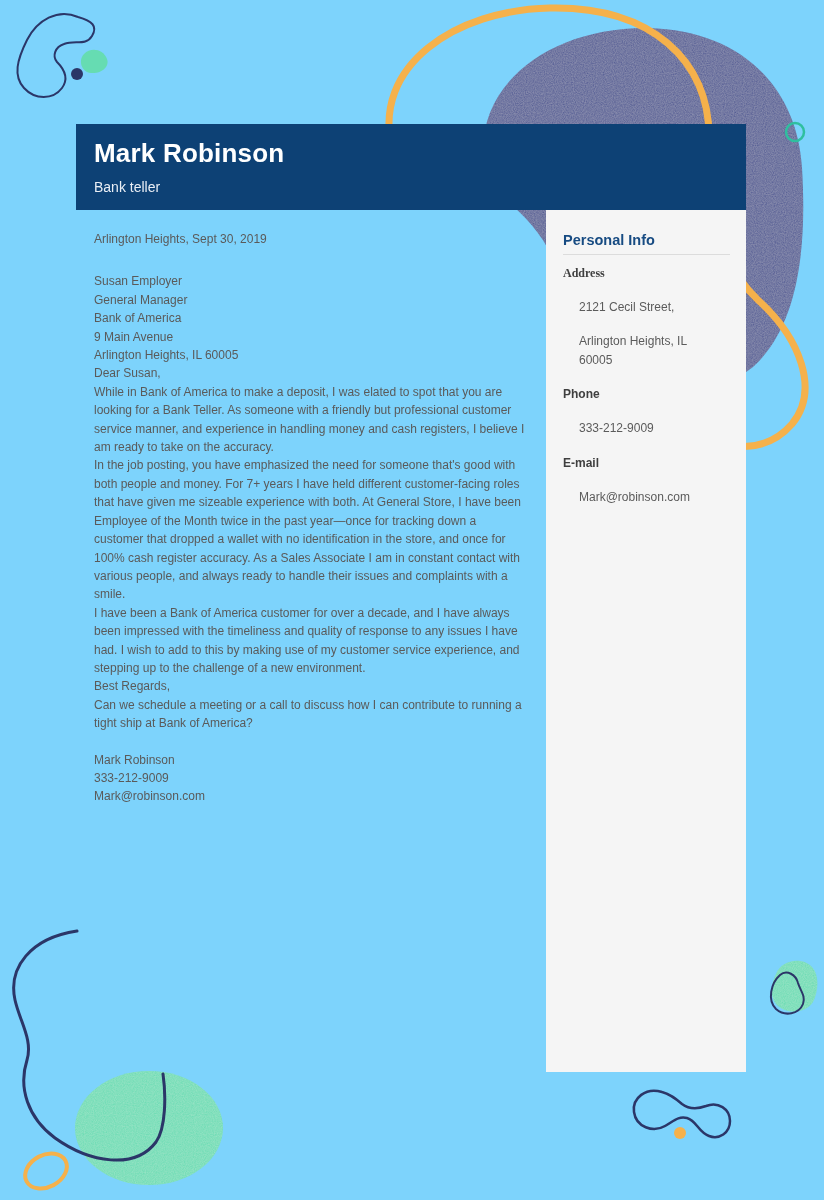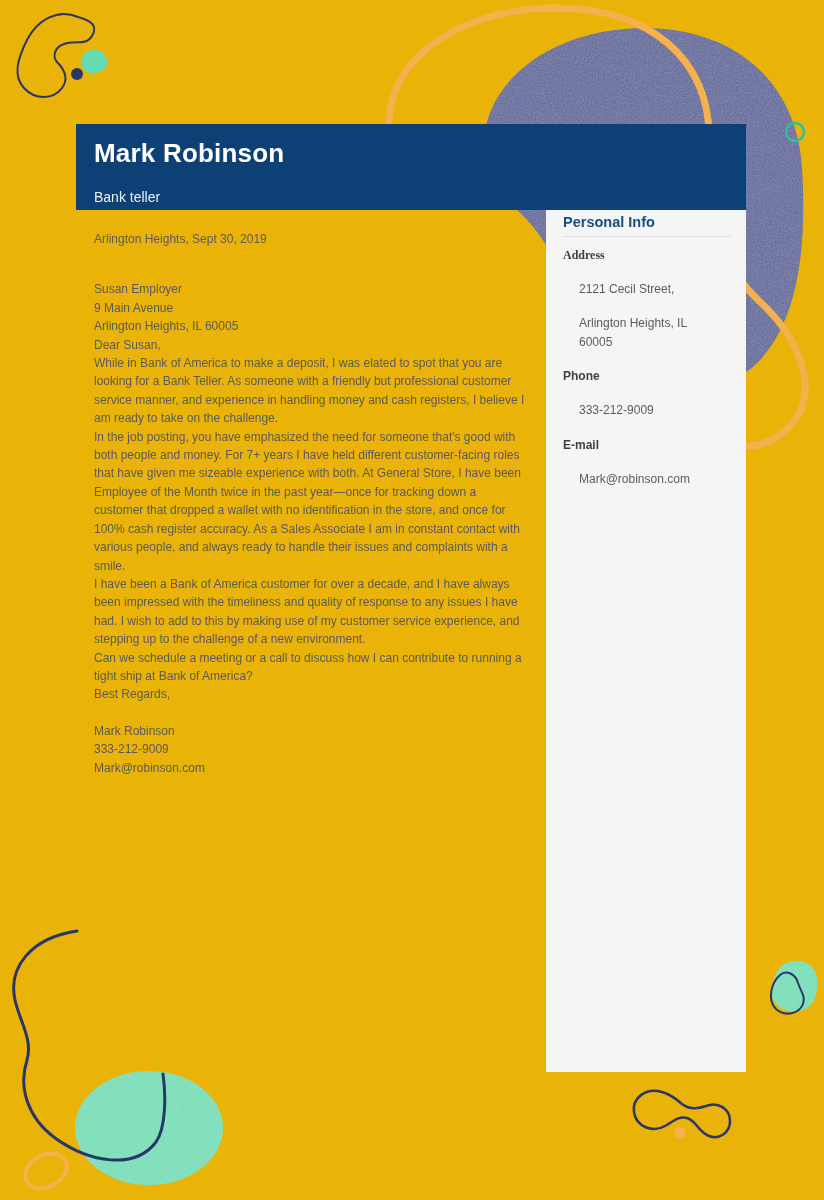--- a/index.html
+++ b/index.html
@@ -1,20 +1,20 @@
 <!DOCTYPE html>
 <html><head>
 <meta charset="utf-8">
 <style>
   html, body { margin: 0; padding: 0; background: #ffffff; }
   .page {
     position: relative;
     width: 824px;
     height: 1200px;
-    background: #eab308;
+    background: #7dd3fc;
     overflow: hidden;
     font-family: "Liberation Sans", sans-serif;
   }
   .decor-svg {
     position: absolute;
     left: 0; top: 0;
     width: 824px; height: 1200px;
     z-index: 0;
   }
   
@@ -29,47 +29,47 @@
   }
   .header .name {
     margin: 0;
     color: #ffffff;
     font-size: 26px;
     font-weight: bold;
     line-height: 1.15;
     letter-spacing: 0.2px;
   }
   .header .job-title {
-    margin-top: 20px;
+    margin-top: 10px;
     color: #e9eef5;
     font-size: 14px;
     line-height: 1.2;
   }
   
   .letter {
     position: absolute;
     left: 94px; top: 230px;
     width: 432px;
     z-index: 2;
     font-size: 12px;
     color: #5a5a5a;
     line-height: 18.4px;
   }
   .letter p { margin: 0; }
   .gap    { margin-top: 18px; }
-  .gap-lg { margin-top: 32px; }
+  .gap-lg { margin-top: 24px; }
   
   .sidebar {
     position: absolute;
     left: 546px; top: 210px;
     width: 200px; height: 862px;
     background: #f5f5f5;
     z-index: 3;
     box-sizing: border-box;
-    padding: 4px 16px 0 17px;
+    padding: 22px 16px 0 17px;
   }
   .sidebar .sidebar-heading {
     margin: 0;
     font-size: 14.5px;
     font-weight: bold;
     color: #174b82;
     padding-bottom: 6px;
     border-bottom: 1px solid #dcdcdc;
   }
   .sidebar .section-label {
@@ -148,32 +148,34 @@
   <div class="header">
     <h1 class="name">Mark Robinson</h1>
     <div class="job-title">Bank teller</div>
   </div>
 
   <div class="letter">
     <p>Arlington Heights, Sept 30, 2019</p>
 
     <div class="gap-lg">
       <p>Susan Employer</p>
+      <p>General Manager</p>
+      <p>Bank of America</p>
       <p>9 Main Avenue</p>
       <p>Arlington Heights, IL 60005</p>
     </div>
 
     <p class="gap-lg">Dear Susan,</p>
 
-    <p class="gap">While in Bank of America to make a deposit, I was elated to spot that you are looking for a Bank Teller. As someone with a friendly but professional customer service manner, and experience in handling money and cash registers, I believe I am ready to take on the challenge.</p>
+    <p class="gap">While in Bank of America to make a deposit, I was elated to spot that you are looking for a Bank Teller. As someone with a friendly but professional customer service manner, and experience in handling money and cash registers, I believe I am ready to take on the accuracy.</p>
     <p class="gap">In the job posting, you have emphasized the need for someone that's good with both people and money. For 7+ years I have held different customer-facing roles that have given me sizeable experience with both. At General Store, I have been Employee of the Month twice in the past year—once for tracking down a customer that dropped a wallet with no identification in the store, and once for 100% cash register accuracy. As a Sales Associate I am in constant contact with various people, and always ready to handle their issues and complaints with a smile.</p>
     <p class="gap">I have been a Bank of America customer for over a decade, and I have always been impressed with the timeliness and quality of response to any issues I have had. I wish to add to this by making use of my customer service experience, and stepping up to the challenge of a new environment.</p>
+    <p class="gap">Best Regards,</p>
+
     <p class="gap">Can we schedule a meeting or a call to discuss how I can contribute to running a tight ship at Bank of America?</p>
-
-    <p class="gap">Best Regards,</p>
 
     <div class="gap">
       <p>Mark Robinson</p>
       <p>333-212-9009</p>
       <p>Mark@robinson.com</p>
     </div>
   </div>
 
   <aside class="sidebar">
     <h2 class="sidebar-heading">Personal Info</h2>

